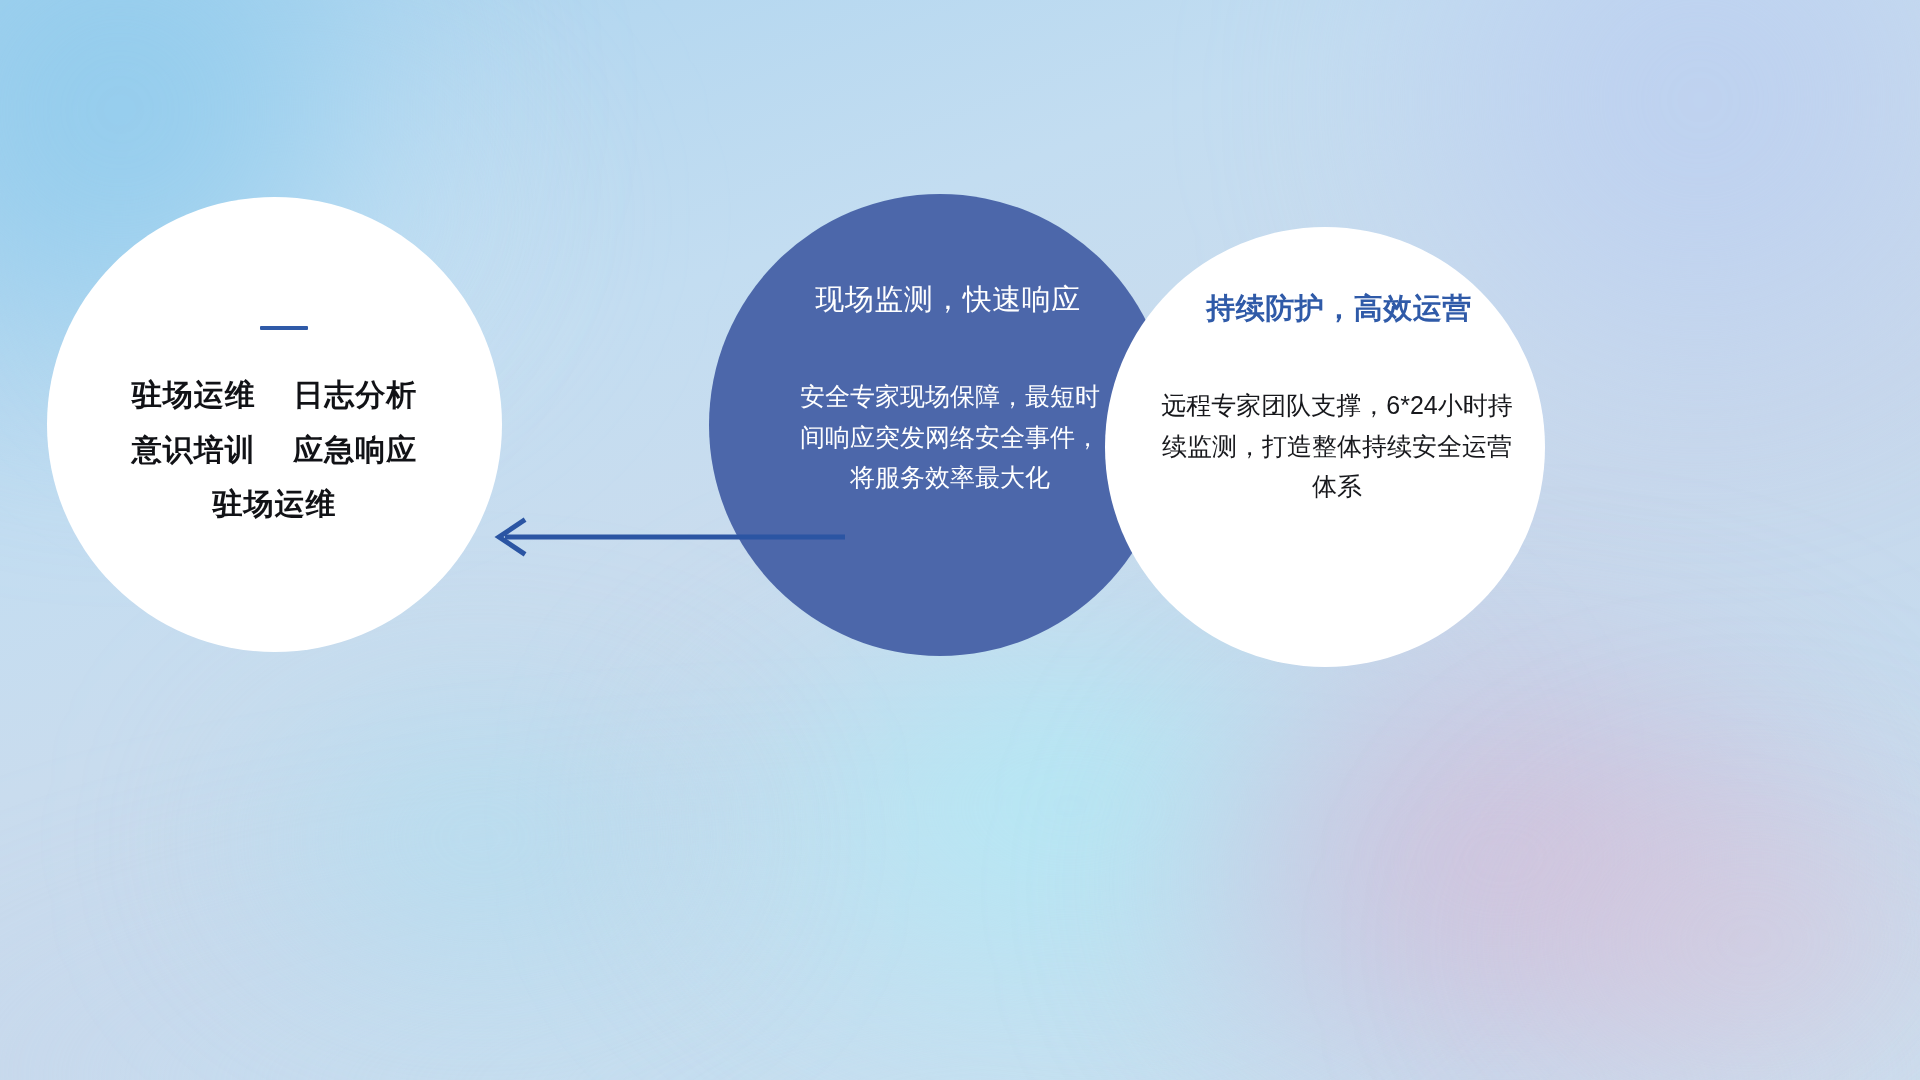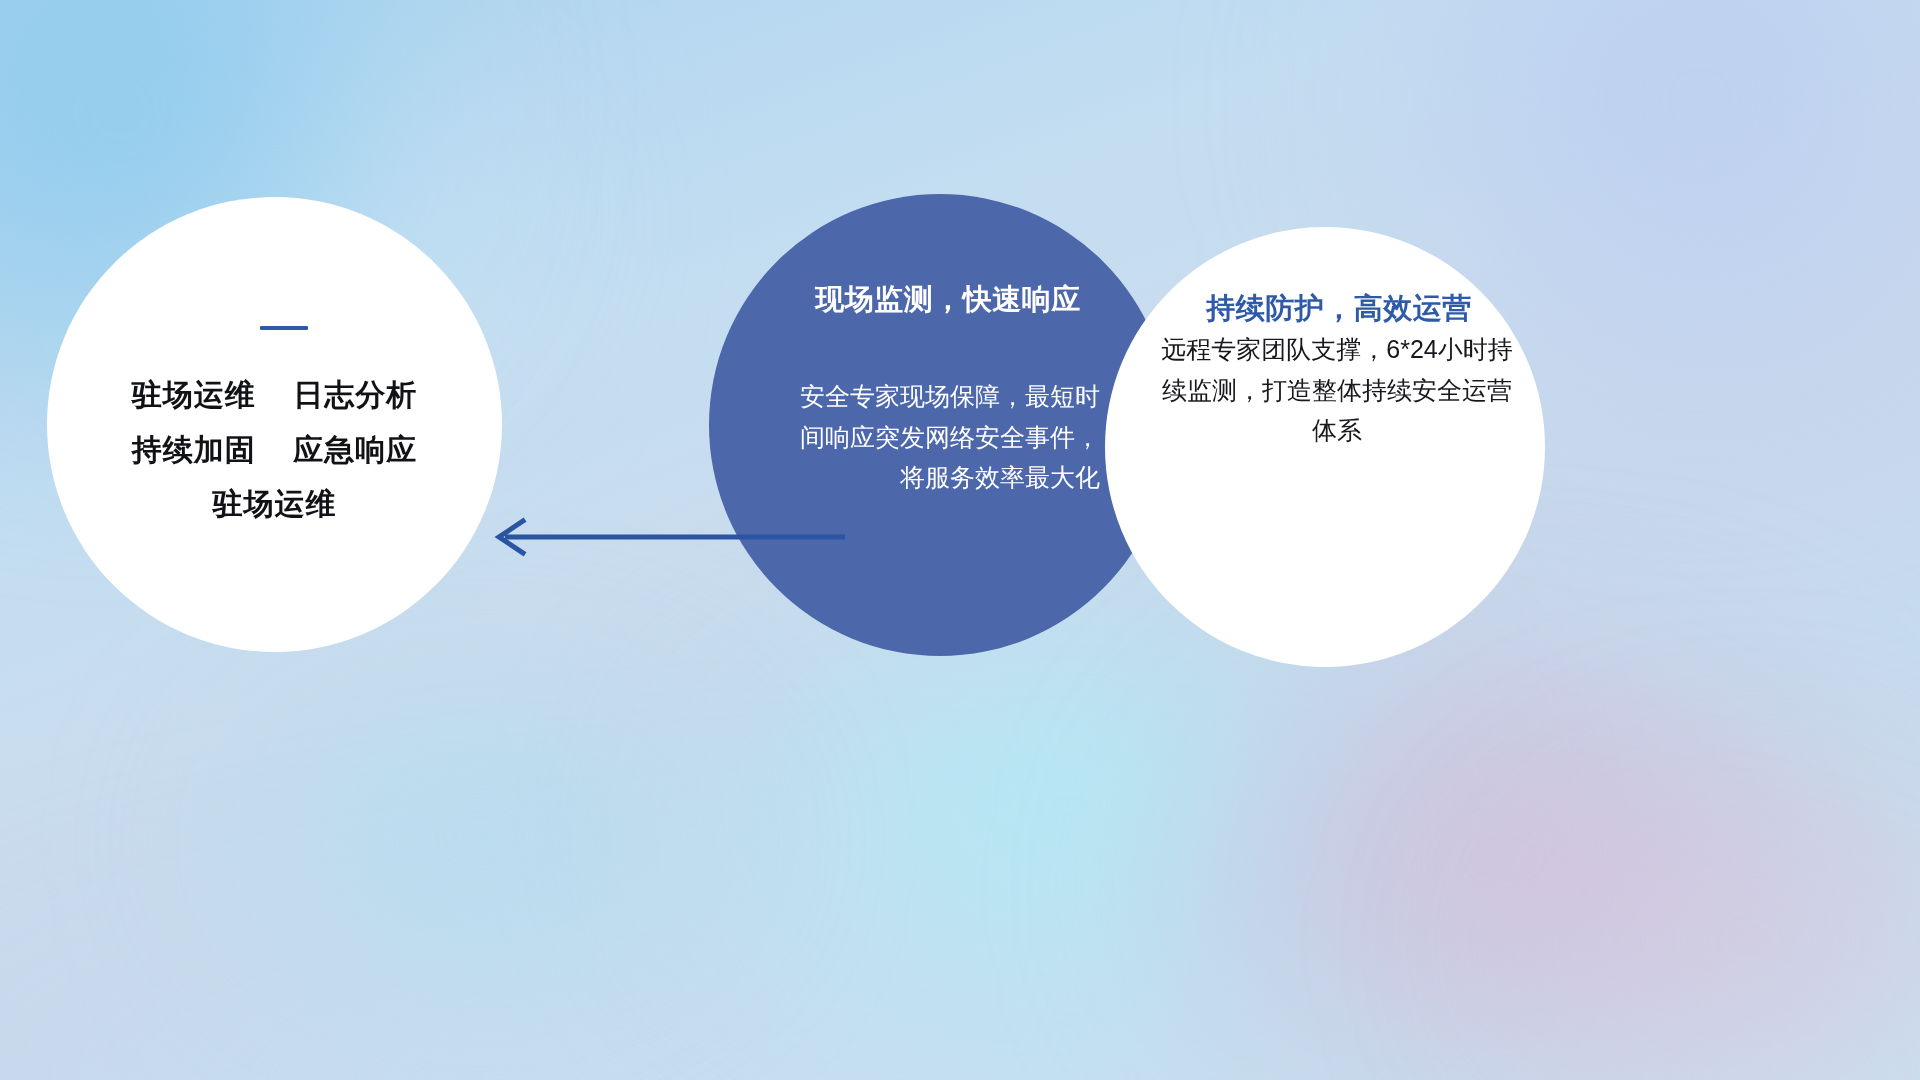--- a/index.html
+++ b/index.html
@@ -148,43 +148,44 @@
     font-weight: bold;
     color: #111216;
     letter-spacing: 1px;
     white-space: pre;
     line-height: 1.25;
   }
 
   
   .mid-title {
     font-size: 29px;
-    font-weight: bold;
+    font-weight: normal;
     color: #ffffff;
     letter-spacing: 0.5px;
     white-space: nowrap;
     margin-bottom: 56px;
     transform: translateX(8px);
   }
   .mid-body {
     width: 300px;
     font-size: 25px;
     color: #ffffff;
     line-height: 1.62;
-    text-align: right;
+    text-align: center;
     transform: translateX(10px);
   }
 
   
   .right-title {
     font-size: 29px;
     font-weight: bold;
     color: #2f5aa8;
     letter-spacing: 0.5px;
     white-space: nowrap;
+    margin-bottom: 56px;
     transform: translateX(14px);
   }
   .right-body {
     width: 372px;
     font-size: 25px;
     color: #17181c;
     line-height: 1.62;
     text-align: center;
     transform: translateX(12px);
   }
@@ -211,21 +212,21 @@
   <div class="bg-glow glow-bottom"></div>
   <div class="bg-glow glow-cyan"></div>
   <div class="bg-glow glow-cyan2"></div>
   <div class="bg-glow glow-pink"></div>
   <div class="bg-glow glow-lavender"></div>
 
   <div class="circle circle-left">
     <div class="divider-dash"></div>
     <div class="left-lines">
       <div class="left-line">驻场运维    日志分析</div>
-      <div class="left-line">持续加固    应急响应</div>
+      <div class="left-line">意识培训    应急响应</div>
       <div class="left-line">驻场运维</div>
     </div>
   </div>
 
   <div class="circle circle-mid">
     <div class="mid-title">现场监测，快速响应</div>
     <div class="mid-body">安全专家现场保障，最短时间响应突发网络安全事件，将服务效率最大化</div>
   </div>
 
   <div class="circle circle-right">

